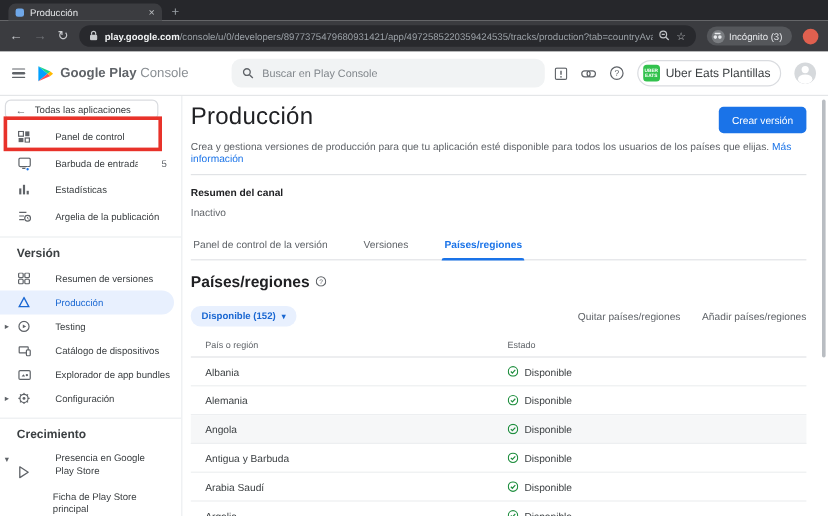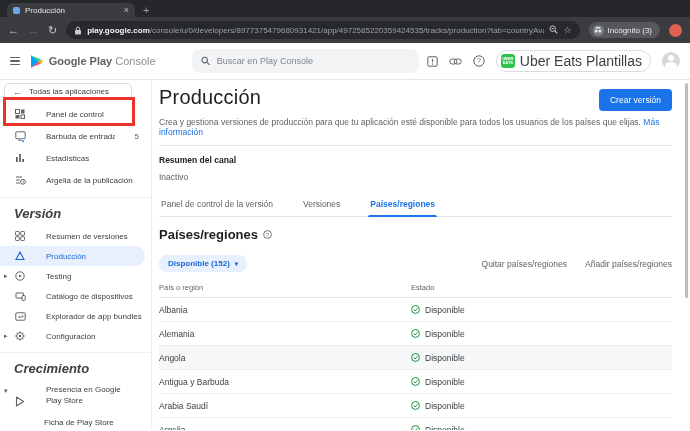--- a/index.html
+++ b/index.html
@@ -44,21 +44,21 @@
                display:flex; align-items:center; padding:0 9px; gap:7px; }
   .searchbox input { border:none; outline:none; background:transparent; font-size:9px; color:#3c4043;
                      font-family:"Liberation Sans", sans-serif; width:100%; }
   .searchbox input::placeholder { color:#80868b; }
   .hdr-right { margin-left:auto; display:flex; align-items:center; gap:11px; }
   .hdr-ic { color:#5f6368; display:flex; align-items:center; }
   .app-pill { height:22px; border:1px solid #dadce0; border-radius:11px; display:flex; align-items:center;
               gap:5px; padding:0 8px 0 4px; cursor:pointer; }
   .app-pill-icon { width:14px; height:14px; border-radius:3px; background:#32c24d; color:#fff; font-size:4px;
                    font-weight:bold; display:flex; align-items:center; justify-content:center; text-align:center; line-height:1.1; }
-  .app-pill-label { font-size:14px; color:#3c4043; white-space:nowrap; }
+  .app-pill-label { font-size:10px; color:#3c4043; white-space:nowrap; }
   .user-avatar { width:18px; height:18px; border-radius:50%; background:#d6d9dc; position:relative; overflow:hidden; cursor:pointer; }
   .user-avatar::before { content:""; position:absolute; left:6px; top:3px; width:6px; height:6px; border-radius:50%; background:#fff; }
   .user-avatar::after  { content:""; position:absolute; left:3px; top:10px; width:12px; height:8px; border-radius:50%; background:#fff; }
 
   
   .body-row { display:flex; height:350px; }
 
   .sidebar { width:152px; flex:none; border-right:1px solid #eceef0; padding-top:3px; overflow:hidden; }
   .back-btn { margin:0 0 3px 4px; width:128px; height:17px; border:1px solid #dadce0; border-radius:5px;
               display:flex; align-items:center; gap:7px; padding:0 8px; font-size:8px; color:#3c4043; cursor:pointer; }
@@ -66,21 +66,21 @@
   .side-item { height:22px; display:flex; align-items:center; padding-left:14px; gap:20px; font-size:8px;
                color:#3c4043; cursor:pointer; position:relative; }
   .side-item .ic { width:12px; display:flex; justify-content:center; color:#5f6368; flex:none; }
   .side-item .lbl { flex:1; white-space:nowrap; overflow:hidden; }
   .side-item .badge { margin-right:12px; font-size:8px; color:#5f6368; }
   .side-item.compact { height:20px; }
   .side-item.active { background:#e8f0fe; border-radius:0 11px 11px 0; color:#1967d2; margin-right:6px; }
   .side-item.active .ic { color:#1967d2; }
   .caret { position:absolute; left:4px; font-size:7px; color:#5f6368; }
   .side-divider { border-top:1px solid #eceef0; margin:6px 0 5px 0; }
-  .side-section { font-size:13px; font-weight:bold; color:#3c4043; padding:3px 0 5px 14px;font-style:italic; }
+  .side-section { font-size:10px; font-weight:bold; color:#3c4043; padding:3px 0 5px 14px; }
   .side-item.twoline { height:auto; padding-top:4px; padding-bottom:4px; align-items:flex-end; }
   .side-item.twoline .lbl { white-space:normal; line-height:1.35; }
   .side-item.subitem { padding-left:44px; }
   .inbox-dot { position:absolute; left:21px; bottom:4px; width:4px; height:4px; border-radius:50%; background:#1a73e8; border:1px solid #fff; }
 
   .annotation-box { position:absolute; left:3px; top:97px; width:132px; height:29px;
                     border:3px solid #e8322a; z-index:50; pointer-events:none; }
 
   
   .main { flex:1; padding:6px 18px 0 7px; overflow:hidden; position:relative; }
@@ -108,21 +108,21 @@
   .chip { height:17px; background:#e8f0fe; border-radius:8px; display:flex; align-items:center; gap:5px;
           padding:0 9px; font-size:8px; font-weight:bold; color:#1967d2; cursor:pointer; }
   .chip .dd { font-size:6.5px; }
   .chip-actions { margin-left:auto; display:flex; gap:18px; }
   .text-btn { font-size:8.5px; color:#5f6368; cursor:pointer; white-space:nowrap; }
 
   .table { margin-top:11px; }
   .thead { display:flex; font-size:7.5px; color:#5f6368; padding-bottom:5px; border-bottom:1px solid #e1e3e6; }
   .trow { display:flex; align-items:center; height:24px; border-bottom:1px solid #edeff1; font-size:8.5px; color:#3c4043; }
   .trow.alt { background:#f6f7f8; }
-  .col-country { width:252px; flex:none; }
+  .col-country { width:252px; flex:none;margin-left:12px; }
   .col-status { display:flex; align-items:center; gap:5px; }
   .check-ic { display:flex; flex:none; }
 
   .scroll-thumb { position:absolute; right:2px; top:83px; width:3px; height:215px; background:#b9bdc2; border-radius:2px; }
 </style>
 </head>
 <body>
 
 <div class="app">
 

